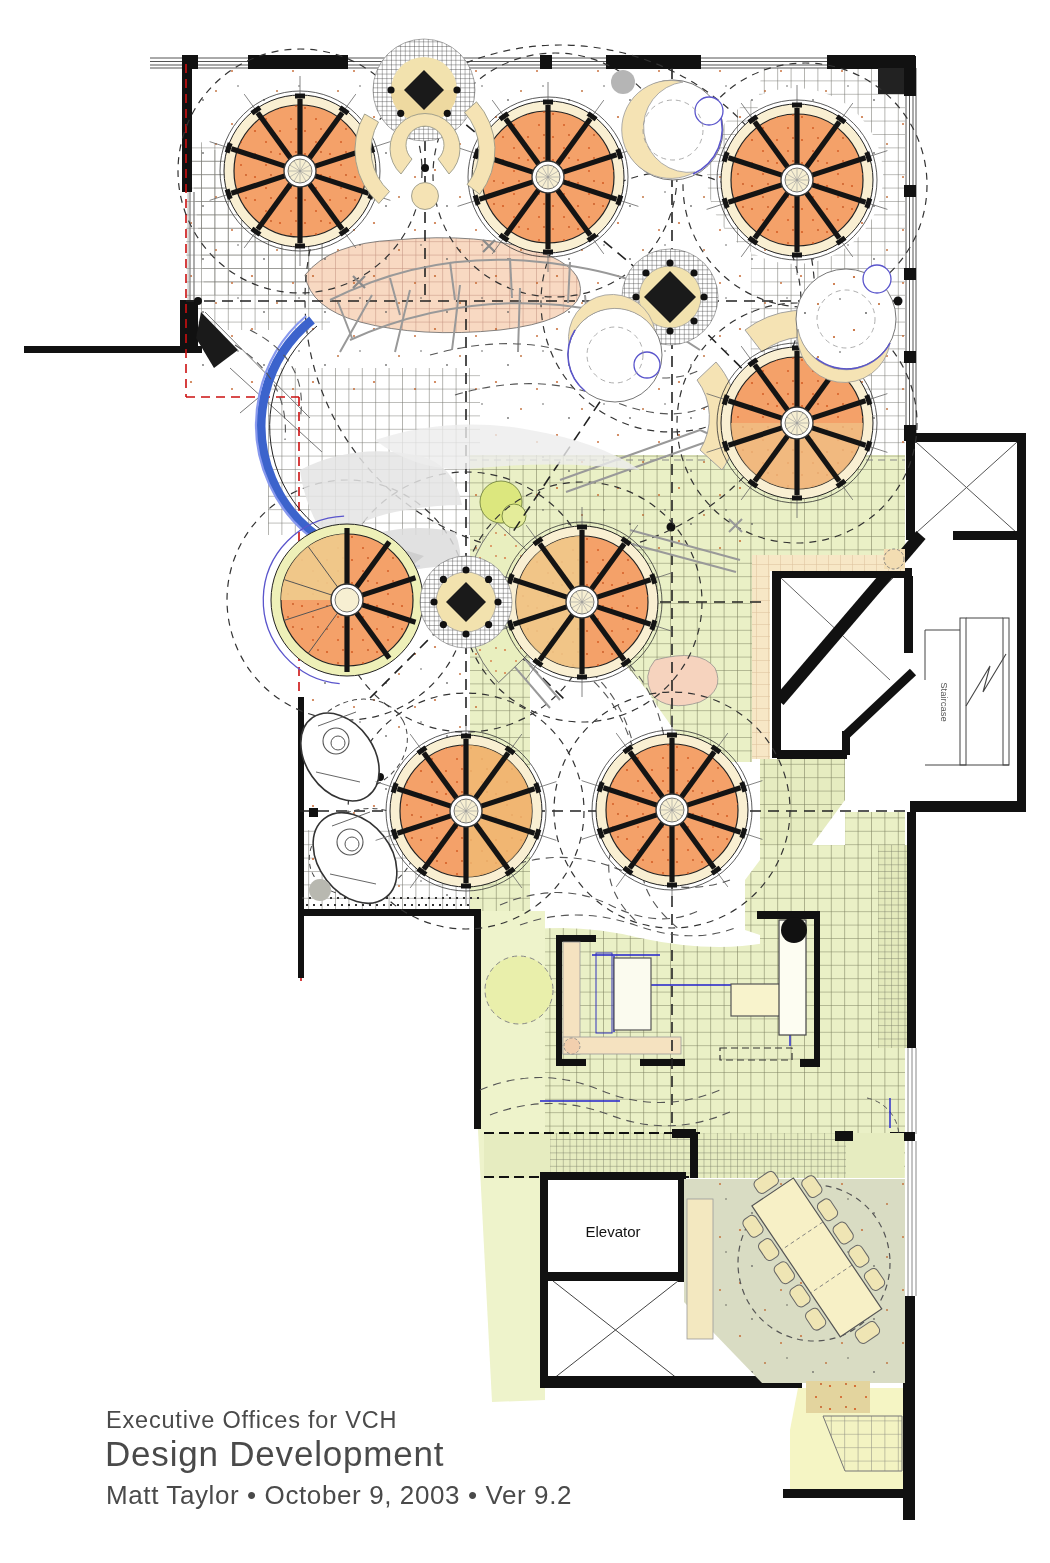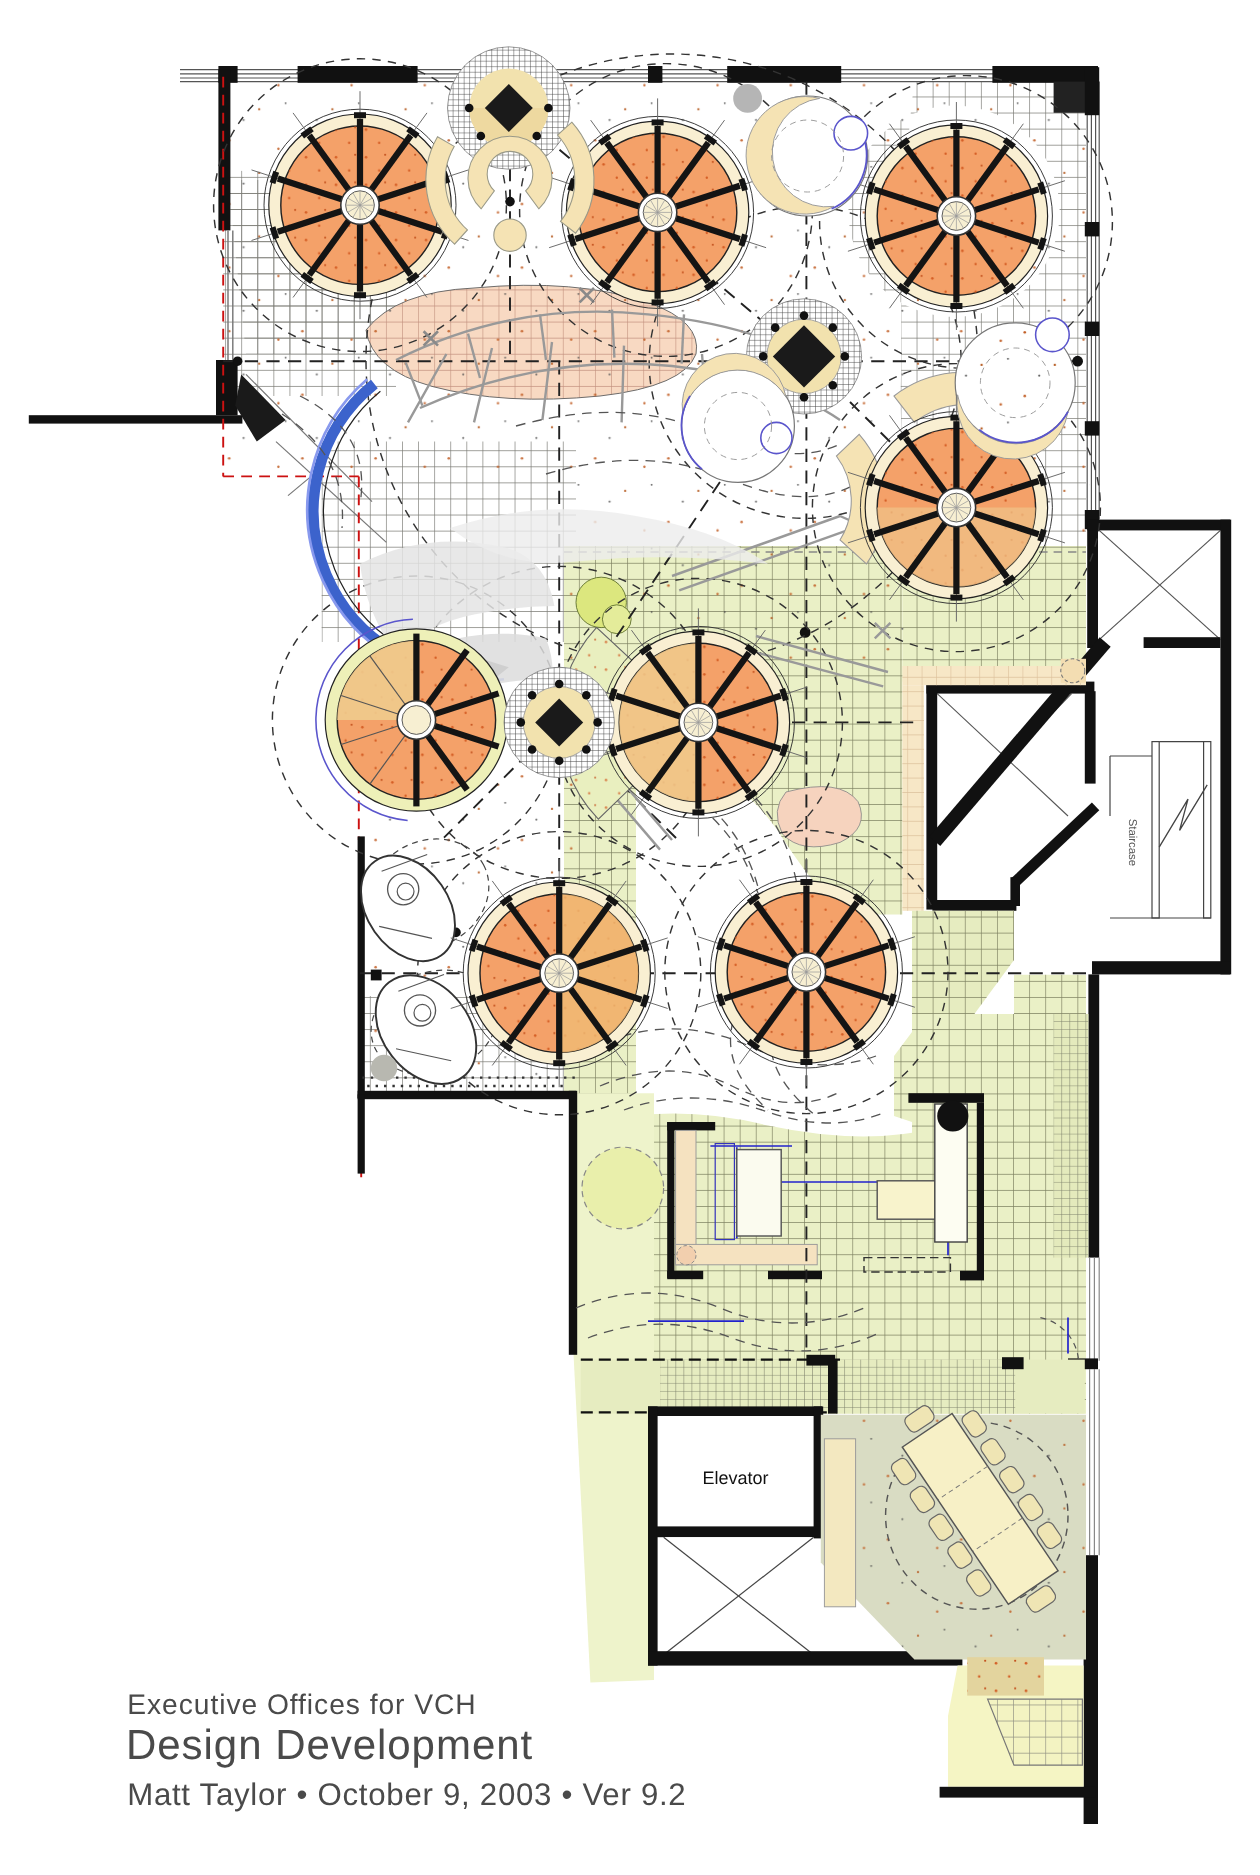--- a/index.html
+++ b/index.html
@@ -1,16 +1,16 @@
 <!DOCTYPE html>
 <html><head>
 <meta charset="utf-8">
 <style>
   html,body{margin:0;padding:0;background:#ffffff;}
-  .page{position:relative;width:1050px;height:1563px;background:#be185d;overflow:hidden;
+  .page{position:relative;width:1050px;height:1563px;background:#a3a3a3;overflow:hidden;
         font-family:"Liberation Sans", sans-serif;}
   svg{position:absolute;top:0;left:0;}
 </style>
 </head>
 <body>
 <div class="page">
 <svg width="1050" height="1563" viewBox="0 0 1050 1563">
 <defs>
 
   <pattern id="gGrey" width="13.4" height="13.4" patternUnits="userSpaceOnUse">

